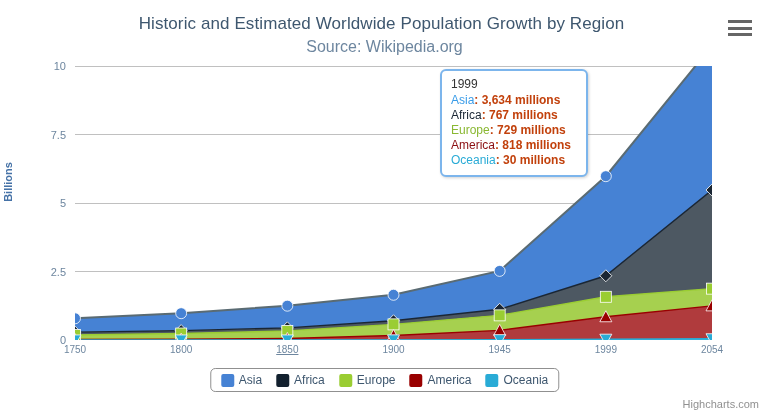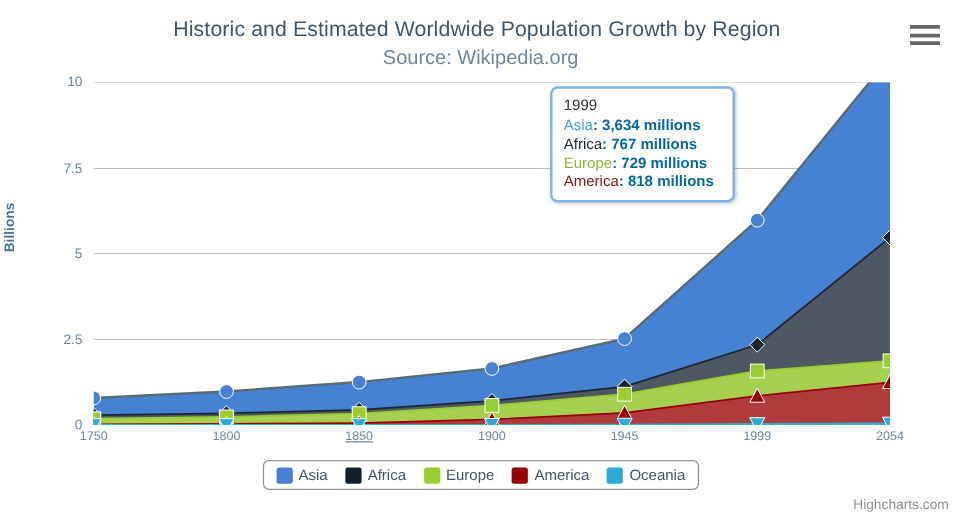--- a/index.html
+++ b/index.html
@@ -174,21 +174,21 @@
   .tooltip-row {
     font-size: 12px;
     font-family: "Liberation Sans", sans-serif;
     line-height: 15px;
     white-space: nowrap;
   }
   .tooltip-series {
     font-weight: normal;
   }
   .tooltip-value {
-    color: #0369a1;
+    color: #c2410c;
     font-weight: bold;
   }
   
   .credits {
     position: absolute;
     right: 10px;
     bottom: 6px;
     font-size: 11px;
     color: #909090;
     font-family: "Liberation Sans", sans-serif;
@@ -292,20 +292,21 @@
       <div class="x-label" style="left: 637px;">2054</div>
     </div>
 
   <div class="tooltip">
     <div class="tooltip-header">1999</div>
     <div id="tooltip-rows">
         <div class="tooltip-row"><span class="tooltip-series" style="color: rgb(58, 156, 232);">Asia</span><span class="tooltip-value">: 3,634 millions</span></div>
         <div class="tooltip-row"><span class="tooltip-series" style="color: rgb(26, 38, 52);">Africa</span><span class="tooltip-value">: 767 millions</span></div>
         <div class="tooltip-row"><span class="tooltip-series" style="color: rgb(138, 184, 50);">Europe</span><span class="tooltip-value">: 729 millions</span></div>
         <div class="tooltip-row"><span class="tooltip-series" style="color: rgb(139, 15, 18);">America</span><span class="tooltip-value">: 818 millions</span></div>
+        <div class="tooltip-row"><span class="tooltip-series" style="color: rgb(41, 171, 214);">Oceania</span><span class="tooltip-value">: 30 millions</span></div>
       </div>
   </div>
 
   <div class="legend" id="legend">
       <div class="legend-item">
         <span class="legend-swatch" style="background: rgb(70, 130, 212);"></span>
         <span class="legend-text">Asia</span>
       </div>
       <div class="legend-item">
         <span class="legend-swatch" style="background: rgb(18, 32, 46);"></span>

